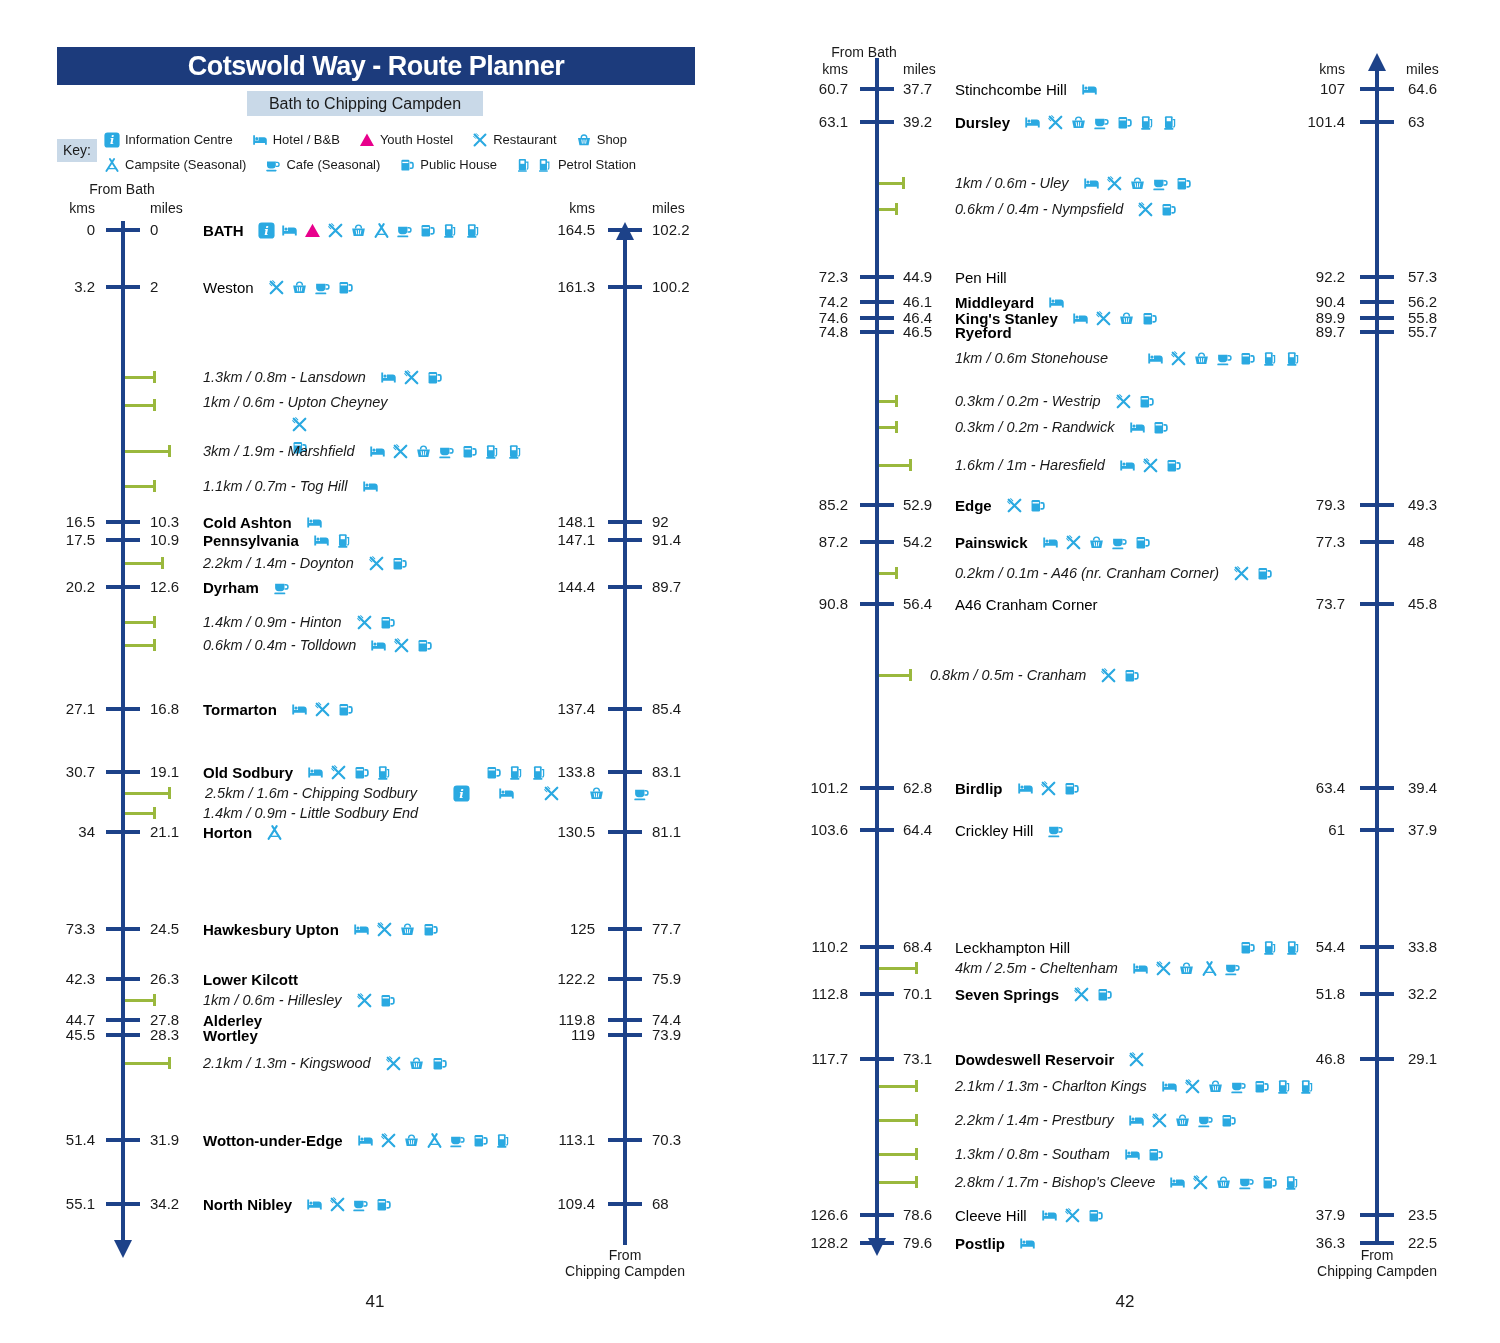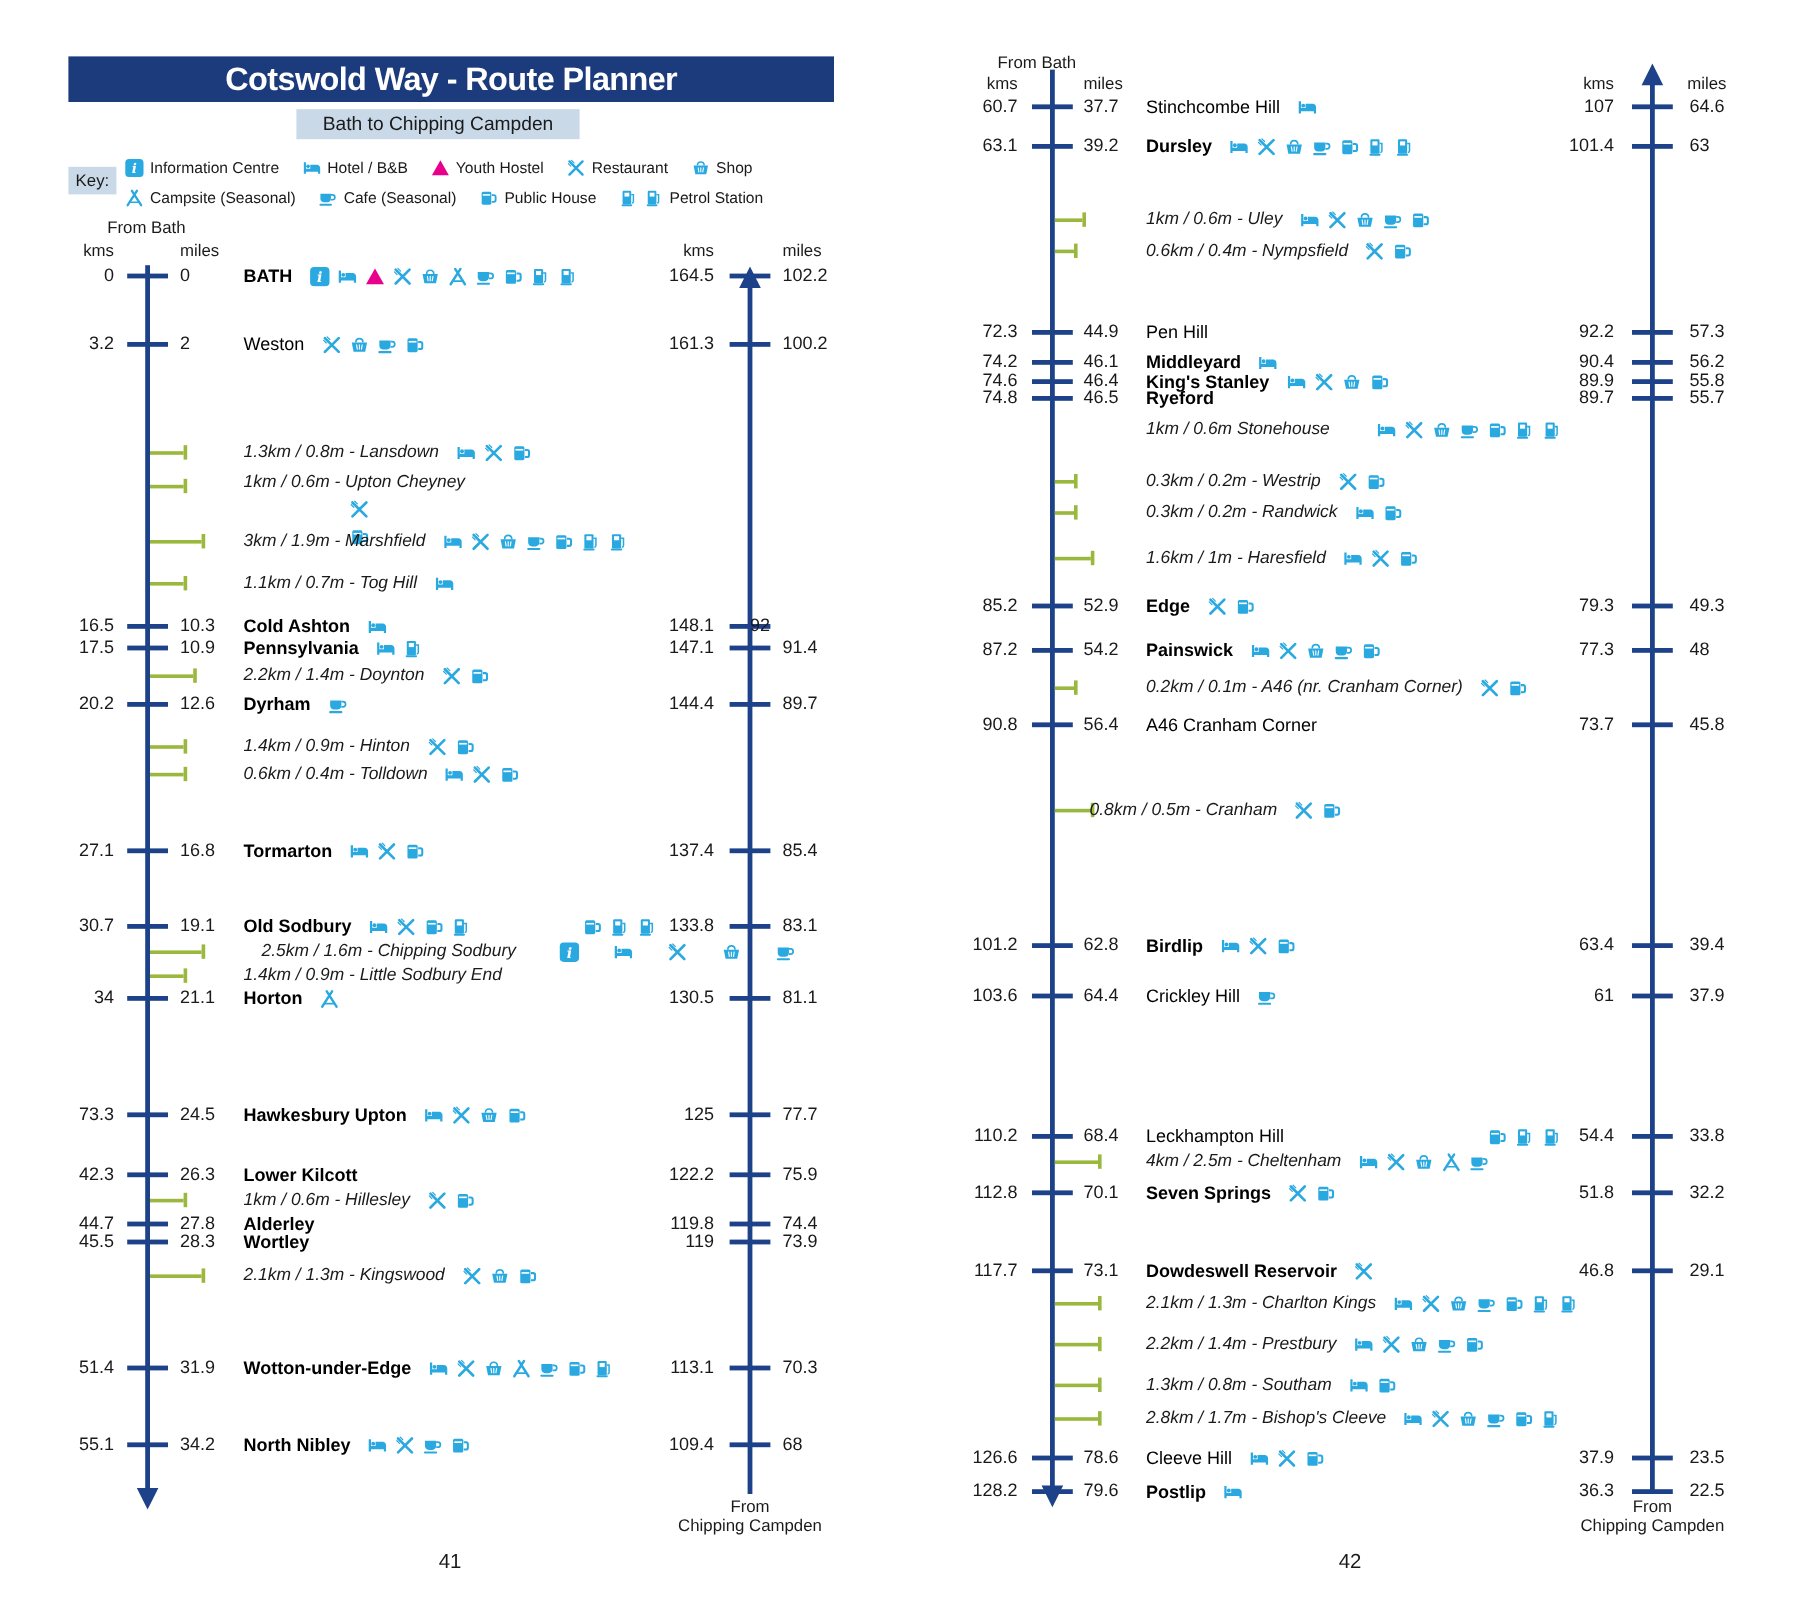--- a/index.html
+++ b/index.html
@@ -428,21 +428,21 @@
           <path fill="currentColor" d="M1.5 4v12h2.2v-2.2h12.6V16h2.2V9.8c0-1.8-1.5-3.3-3.3-3.3H8.2v4.2H3.7V4z"></path>
           <circle cx="5.9" cy="8.3" r="1.9" fill="currentColor"></circle>
         </svg>
       </span>
     </div>
     <div class="val r" data-name="km-from-bath" style="left: 35px; top: 513px; width: 60px;">16.5</div>
     <div class="val" data-name="miles-from-bath" style="left: 150px; top: 513px; width: 60px;">10.3</div>
     <div class="tick" data-name="route-tick" style="left: 106px; top: 520px;"></div>
     <div class="tick" data-name="route-tick" style="left: 608px; top: 520px;"></div>
     <div class="val r" data-name="km-from-campden" style="left: 525px; top: 513px; width: 70px;">148.1</div>
-    <div class="val" data-name="miles-from-campden" style="left: 625px; top: 513px; width: 70px;">92</div>
+    <div class="val" data-name="miles-from-campden" style="left: 652px; top: 513px; width: 70px;">92</div>
     <div class="row" data-name="station-row" style="left: 203px; top: 511px;">
       <span class="nm b" data-name="station-name">Cold Ashton</span>
       <span class="ricon" data-name="hotel-icon">
         <svg viewBox="0 0 20 20">
           <path fill="currentColor" d="M1.5 4v12h2.2v-2.2h12.6V16h2.2V9.8c0-1.8-1.5-3.3-3.3-3.3H8.2v4.2H3.7V4z"></path>
           <circle cx="5.9" cy="8.3" r="1.9" fill="currentColor"></circle>
         </svg>
       </span>
     </div>
     <div class="val r" data-name="km-from-bath" style="left: 35px; top: 531px; width: 60px;">17.5</div>
@@ -628,21 +628,21 @@
         <svg viewBox="0 0 20 20">
           <rect x="3.5" y="2.5" width="9" height="14" rx="1.2" fill="currentColor"></rect>
           <rect x="5.5" y="4.5" width="5" height="4" fill="#fff"></rect>
           <path stroke="currentColor" stroke-width="1.5" fill="none" d="M12.5 6.5h2.3v7.2c0 0.9-0.7 1.6-1.6 1.6"></path>
           <rect x="2.5" y="16.5" width="11" height="2" rx="0.8" fill="currentColor"></rect>
         </svg>
       </span>
     </div>
     <div class="gline" data-name="spur-line" style="left: 125px; top: 792px; width: 43px;"></div>
     <div class="gcap" data-name="spur-line-cap" style="left: 168px; top: 787px;"></div>
-    <div class="row" data-name="spur-row" style="left: 218px; top: 782px; gap: 28px;">
+    <div class="row" data-name="spur-row" style="left: 205px; top: 782px; gap: 28px;">
       <span class="sp" data-name="spur-label">2.5km / 1.6m - Chipping Sodbury</span>
       <span class="ricon" data-name="info-icon">
         <svg viewBox="0 0 20 20">
           <rect x="0.5" y="0.5" width="19" height="19" rx="4" fill="currentColor"></rect>
           <text x="10" y="15.5" text-anchor="middle" font-family="DejaVu Serif, serif" font-size="14" font-style="italic" font-weight="bold" fill="#fff">i</text>
         </svg>
       </span>
       <span class="ricon" data-name="hotel-icon">
         <svg viewBox="0 0 20 20">
           <path fill="currentColor" d="M1.5 4v12h2.2v-2.2h12.6V16h2.2V9.8c0-1.8-1.5-3.3-3.3-3.3H8.2v4.2H3.7V4z"></path>
@@ -1283,21 +1283,21 @@
     <div class="val" data-name="miles-from-bath" style="left: 903px; top: 595px; width: 60px;">56.4</div>
     <div class="tick" data-name="route-tick" style="left: 860px; top: 602px;"></div>
     <div class="tick" data-name="route-tick" style="left: 1360px; top: 602px;"></div>
     <div class="val r" data-name="km-from-campden" style="left: 1275px; top: 595px; width: 70px;">73.7</div>
     <div class="val" data-name="miles-from-campden" style="left: 1408px; top: 595px; width: 70px;">45.8</div>
     <div class="row" data-name="station-row" style="left: 955px; top: 593px;">
       <span class="nm" data-name="station-name">A46 Cranham Corner</span>
     </div>
     <div class="gline" data-name="spur-line" style="left: 879px; top: 674px; width: 30px;"></div>
     <div class="gcap" data-name="spur-line-cap" style="left: 909px; top: 669px;"></div>
-    <div class="row" data-name="spur-row" style="left: 908px; top: 664px;">
+    <div class="row" data-name="spur-row" style="left: 930px; top: 664px;">
       <span class="sp" data-name="spur-label">0.8km / 0.5m - Cranham</span>
       <span class="ricon" data-name="restaurant-icon">
         <svg viewBox="0 0 20 20">
           <path stroke="currentColor" stroke-width="2.6" stroke-linecap="round" fill="none" d="M3.2 3.2 L16.8 16.8 M16.8 3.2 L3.2 16.8"></path>
           <path stroke="currentColor" stroke-width="1.2" stroke-linecap="round" fill="none" d="M5.4 2 L8 4.6 M2 5.4 L4.6 8"></path>
         </svg>
       </span>
       <span class="ricon" data-name="pub-icon">
         <svg viewBox="0 0 20 20">
           <rect x="3" y="3.5" width="10" height="13.5" rx="1.5" fill="currentColor"></rect>

